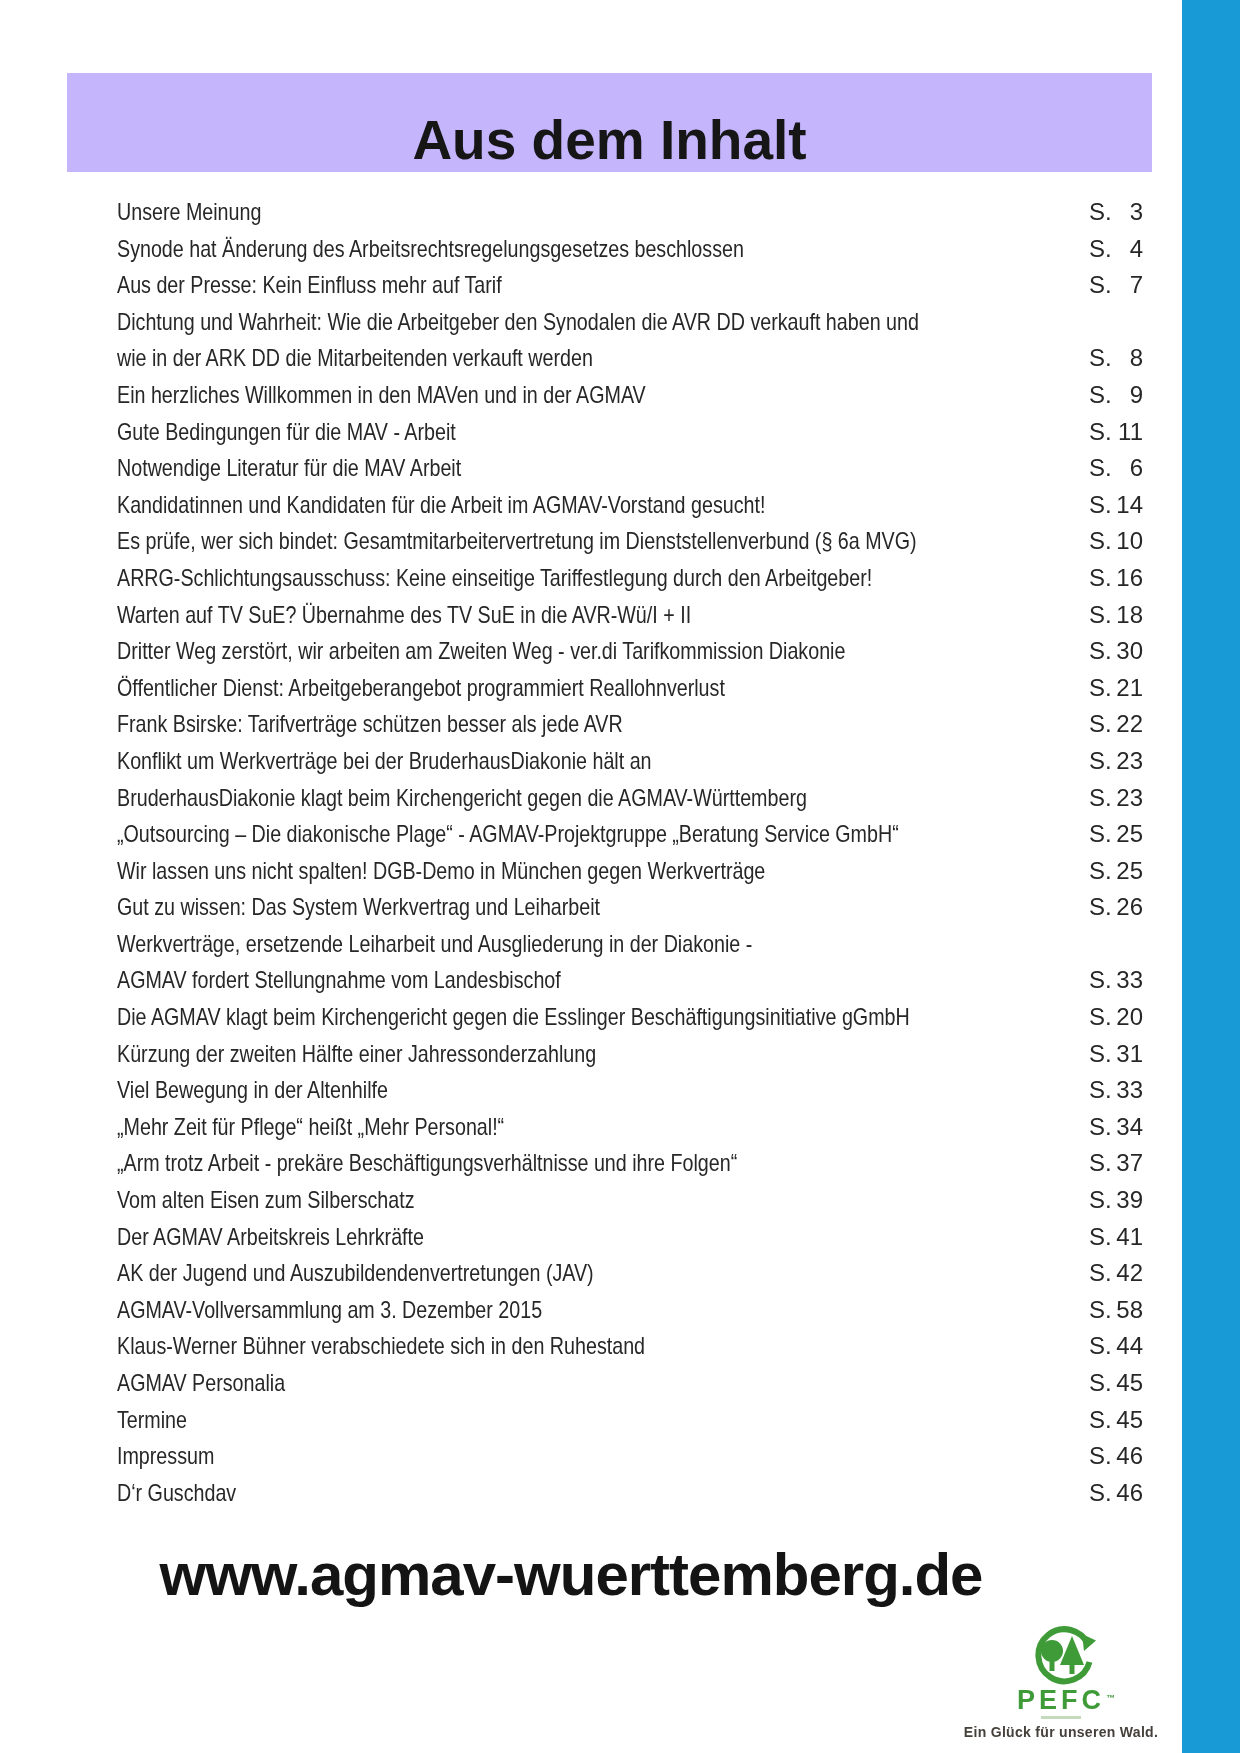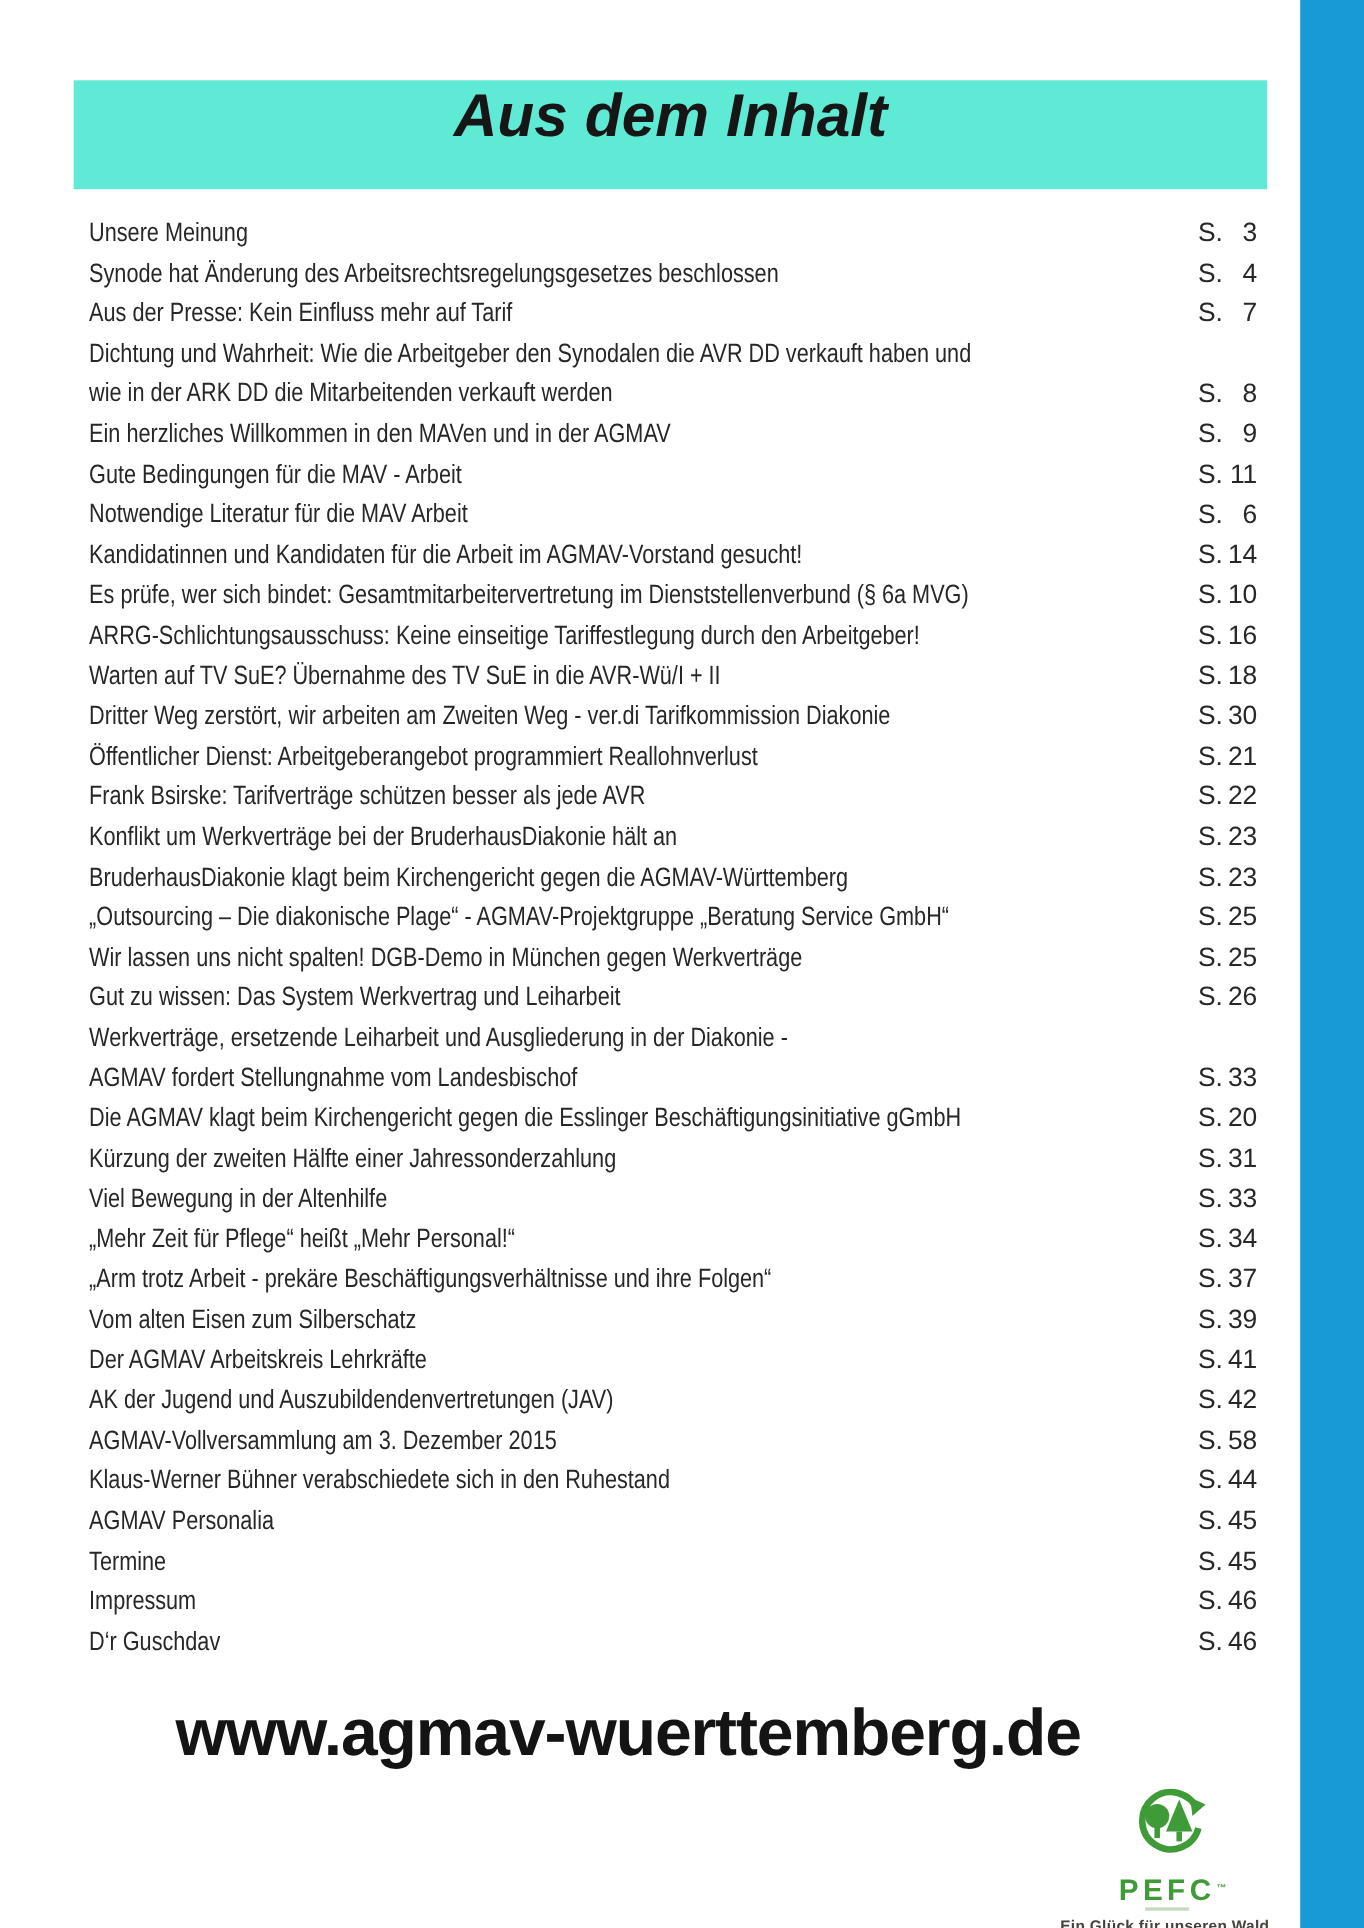--- a/index.html
+++ b/index.html
@@ -12,35 +12,36 @@
     color: #222222;
   }
   .accent-bar {
     position: absolute; top: 0; right: 0;
     width: 58px; height: 1753px;
     background: #189ad6;
   }
   .header-box {
     position: absolute; left: 67px; top: 73px;
     width: 1085px; height: 99px;
-    background: #5eead4;
-    display: flex; align-items: flex-start; justify-content: center; font-style: italic;
+    background: #c4b5fd;
+    display: flex; align-items: flex-end; justify-content: center;
   }
   .header-title {
     font-size: 55px; font-weight: bold; color: #161616;
     letter-spacing: 0px;
   }
   .toc {
     position: absolute; left: 81px; top: 194px;
     width: 1062px;
     display: flex; flex-direction: column;
   }
   .toc-row {
     position: relative;
     min-height: 36.6px;
+    margin-left: 36px;
   }
   .toc-title {
     display: inline-block;
     font-size: 24px; line-height: 36.6px;
     color: #272727;
     white-space: pre;
     transform: scaleX(0.82);
     transform-origin: 0 100%;
   }
   .toc-page {
@@ -56,21 +57,21 @@
     font-size: 60px; font-weight: bold; color: #141414;
     letter-spacing: -1px;
     white-space: nowrap;
   }
   .pefc {
     position: absolute; left: 995px; top: 1626px;
     width: 132px;
     display: flex; flex-direction: column; align-items: center;
   }
   .pefc-name {
-    margin-top: 20px;
+    margin-top: 2px;
     font-size: 27px; font-weight: bold; color: #3f9b37;
     letter-spacing: 4px;
     line-height: 24px;
     position: relative;
   }
   .pefc-name .tm {
     font-size: 9px; letter-spacing: 0;
     position: absolute; top: -2px; right: -10px;
   }
   .pefc-micro {

